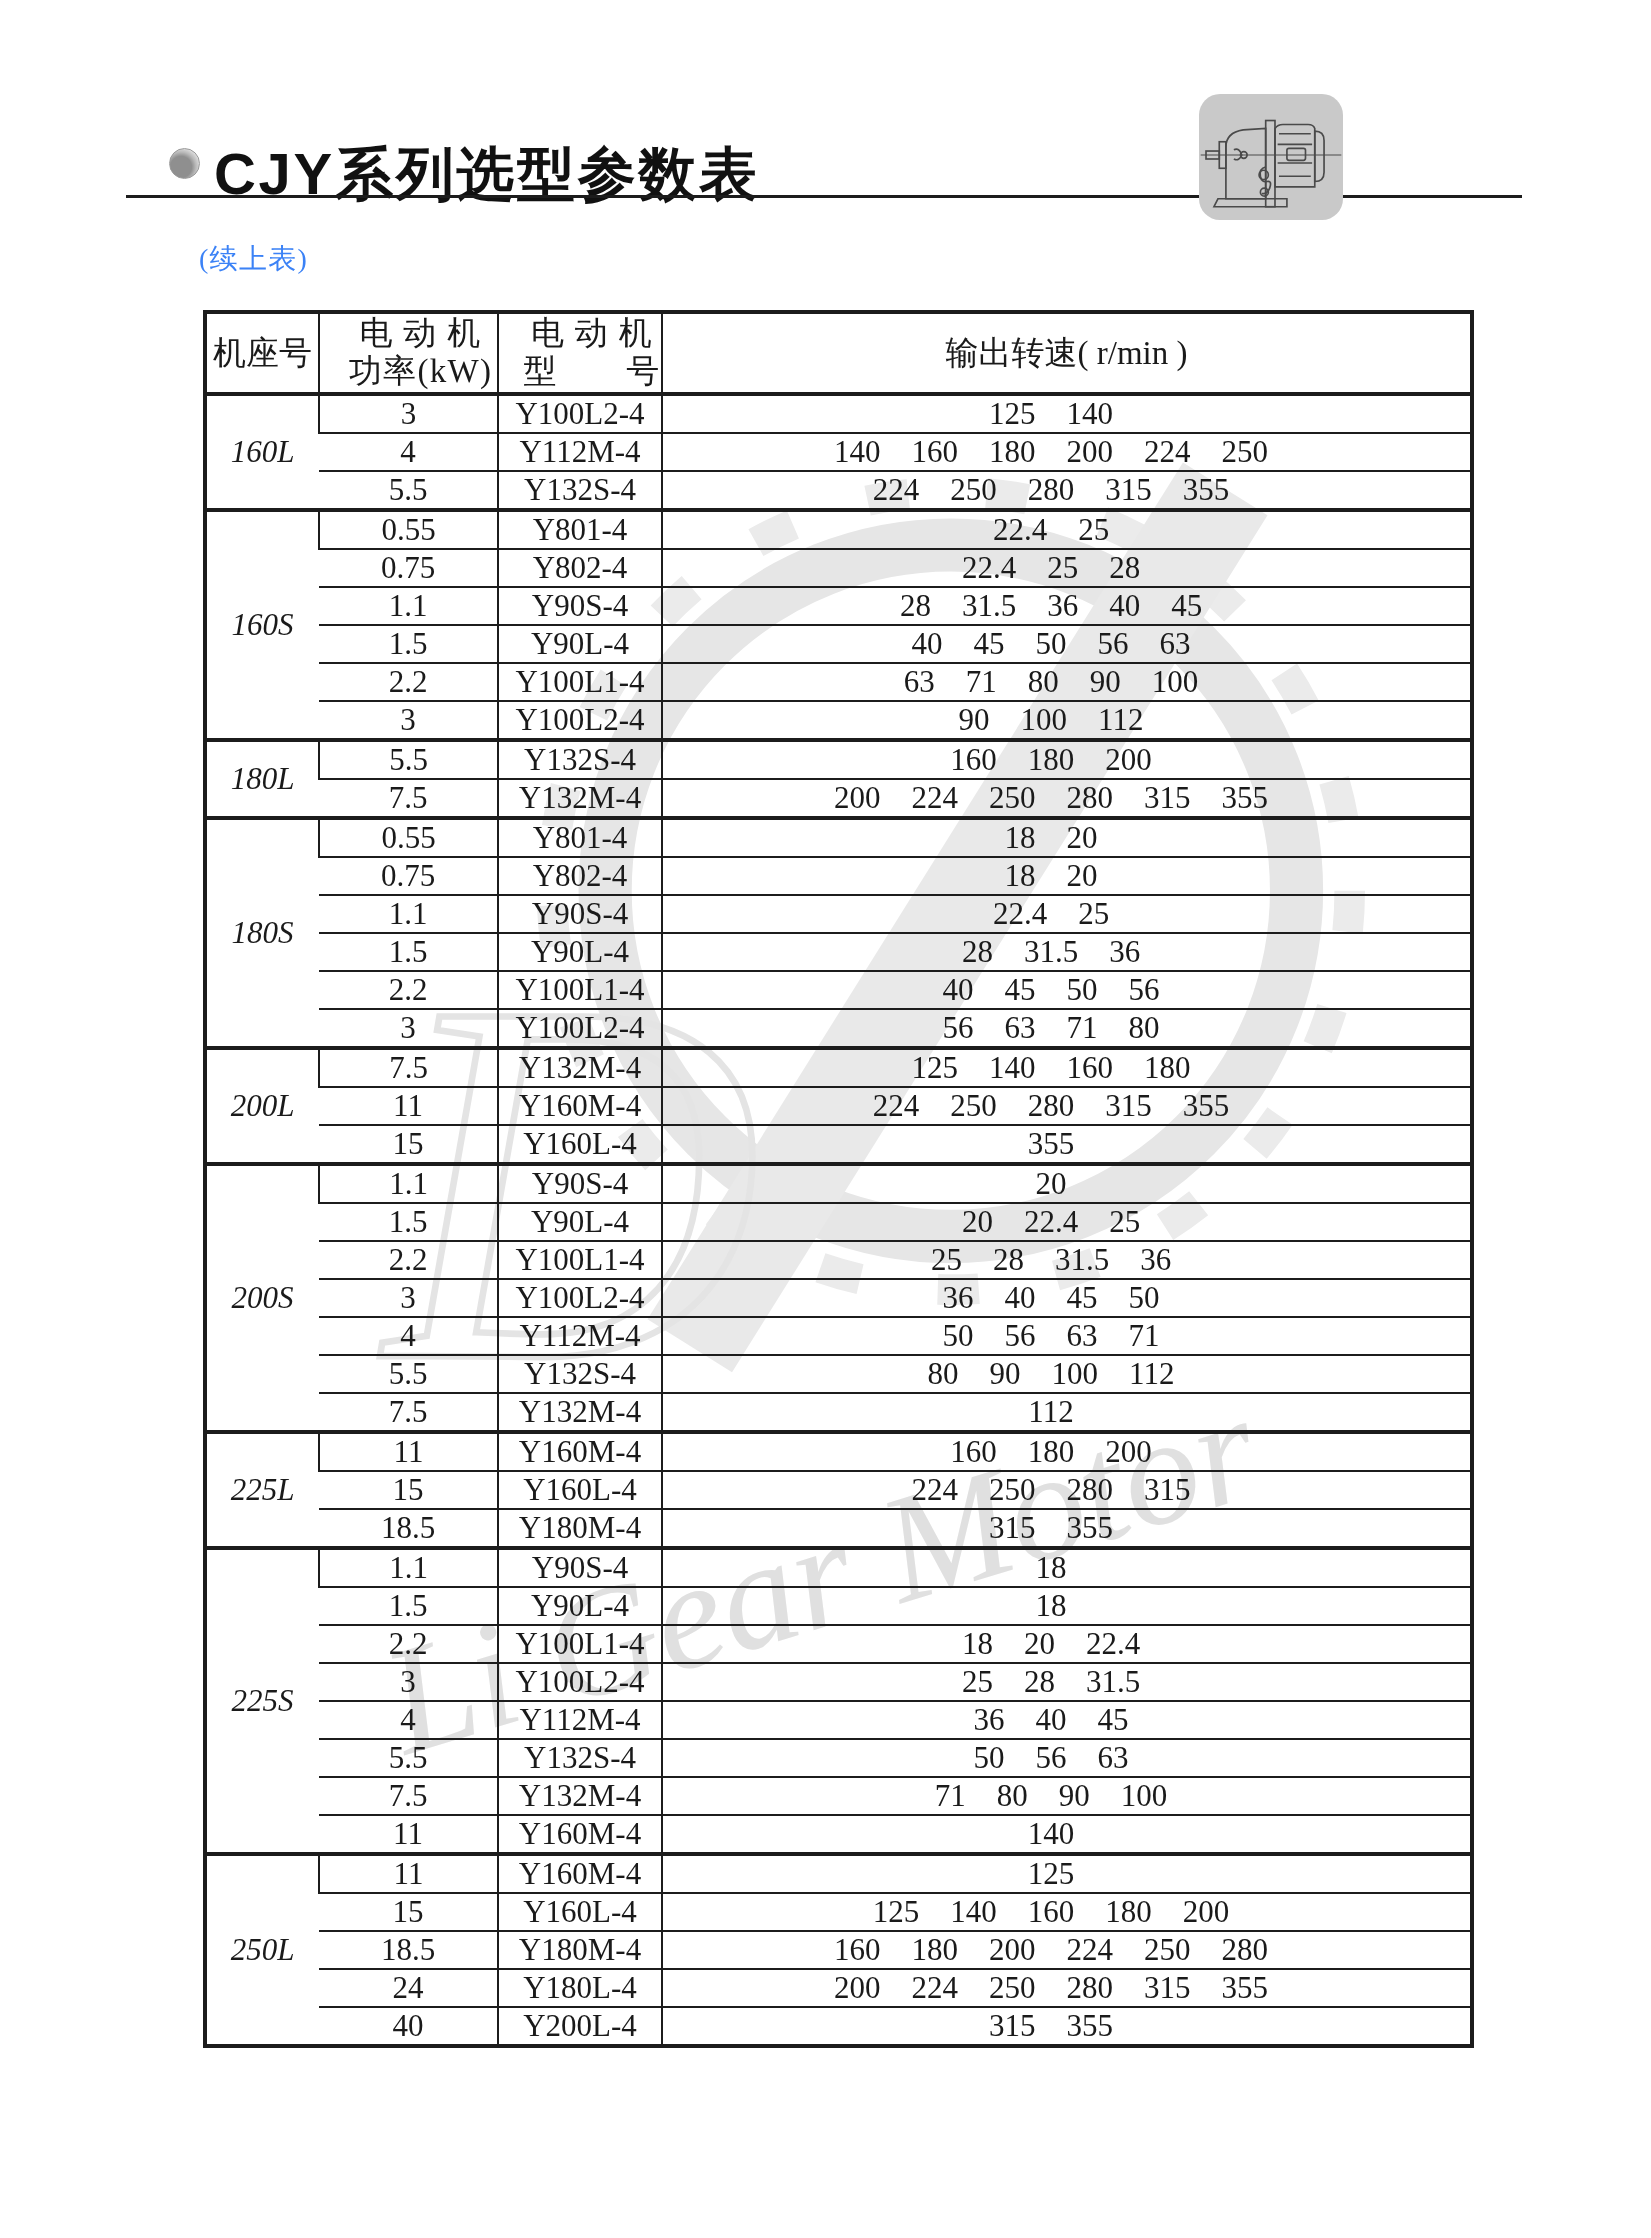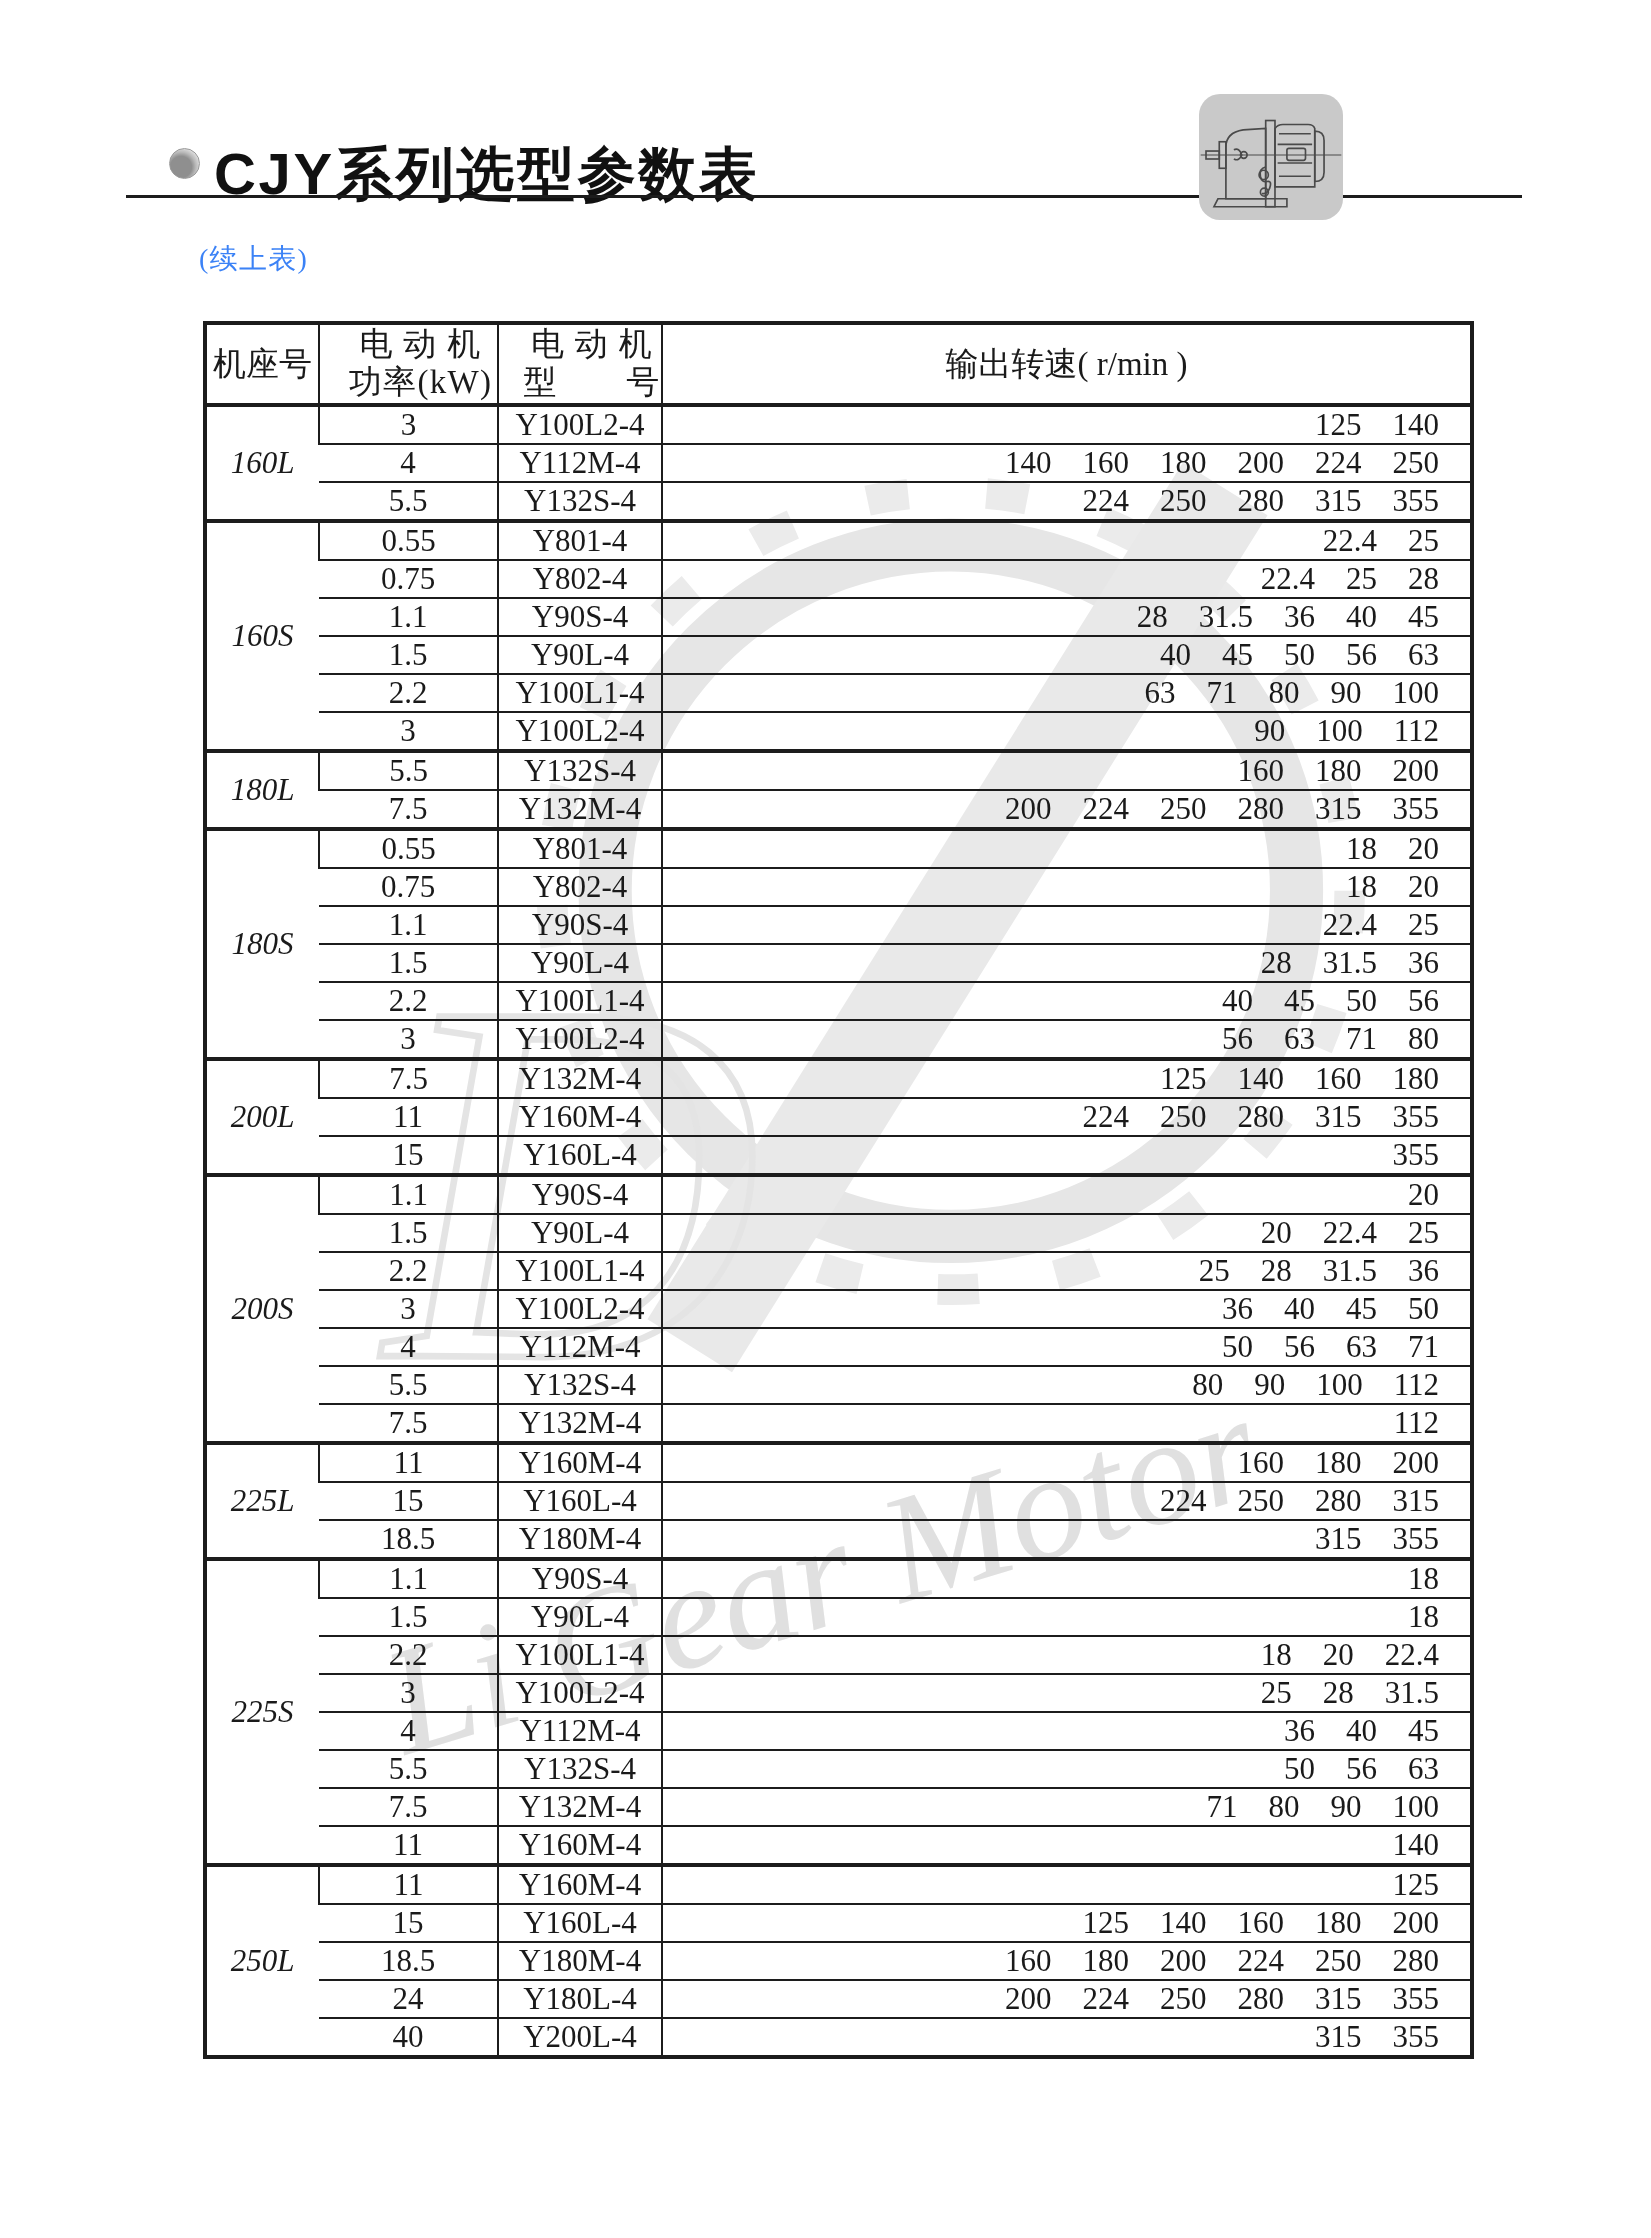--- a/index.html
+++ b/index.html
@@ -27,41 +27,41 @@
   }
   .icon-box svg{position:absolute;left:0;top:0;}
   .note{
     position:absolute;left:199px;top:240px;font-size:28px;color:#3b82f6;letter-spacing:1.3px;
   }
   
   .watermark{
     position:absolute;left:186px;top:319px;z-index:0;pointer-events:none;
   }
   
-  .table-wrap{position:absolute;left:203px;top:321px;z-index:1;}
+  .table-wrap{position:absolute;left:203px;top:310px;z-index:1;}
   table.params{
     border-collapse:collapse;table-layout:fixed;width:1266px;background:transparent;
     border:4px solid #1c1c1c;
   }
   table.params thead th{
     border-bottom:2.7px solid #1c1c1c;border-left:2px solid #1c1c1c;
     height:78px;font-weight:normal;font-size:33px;padding:0;vertical-align:middle;
   }
   table.params thead th:first-child{border-left:none;}
   table.params tbody{border-top:4px solid #1c1c1c;}
   table.params td{
     border-top:2px solid #1c1c1c;border-left:2px solid #1c1c1c;
     height:35px;padding:0;vertical-align:middle;font-size:31px;
   }
   table.params td:first-child{border-left:none;}
   .hdr-two-line div{line-height:1.15;text-align:center;letter-spacing:1.3px;margin-left:24px;}
   .frame-cell{text-align:center;font-size:36px;font-style:italic;}
   .power-cell{text-align:center;}
   .model-cell{text-align:center;padding-left:28px;}
-  .speeds-cell{text-align:right;padding-left:37px;white-space:nowrap;}
+  .speeds-cell{text-align:center;padding-left:37px;white-space:nowrap;}
   .speeds-cell .speed{display:inline-block;margin-right:31px;}
 </style>
 </head>
 <body>
 
 <span class="bullet"></span>
 <div class="page-title">CJY系列选型参数表</div>
 <div class="head-rule"></div>
 
 <div class="icon-box">

